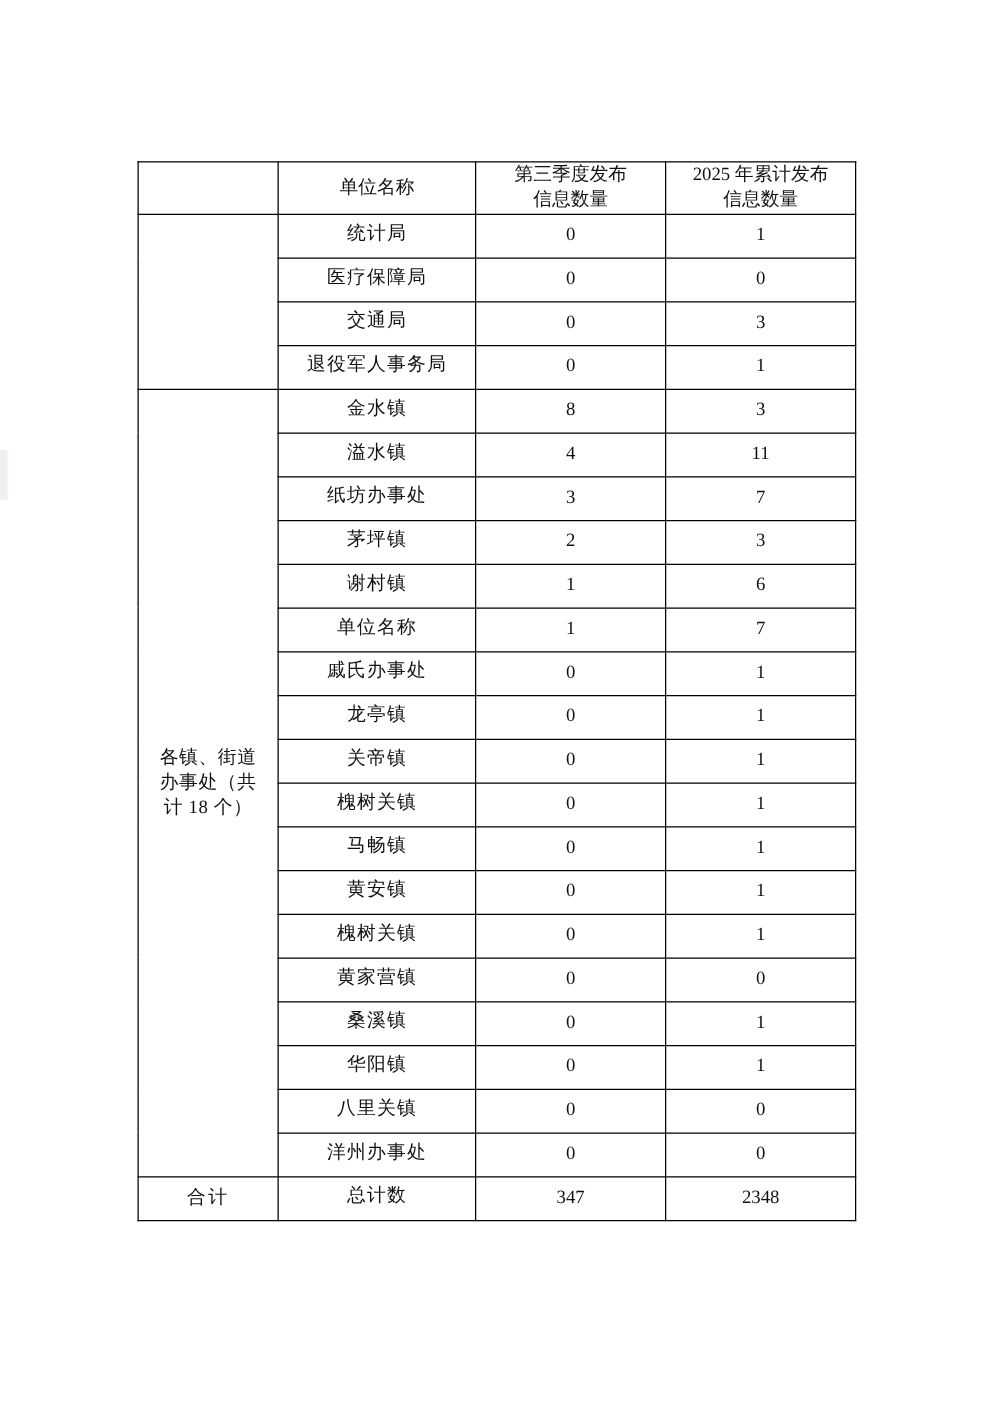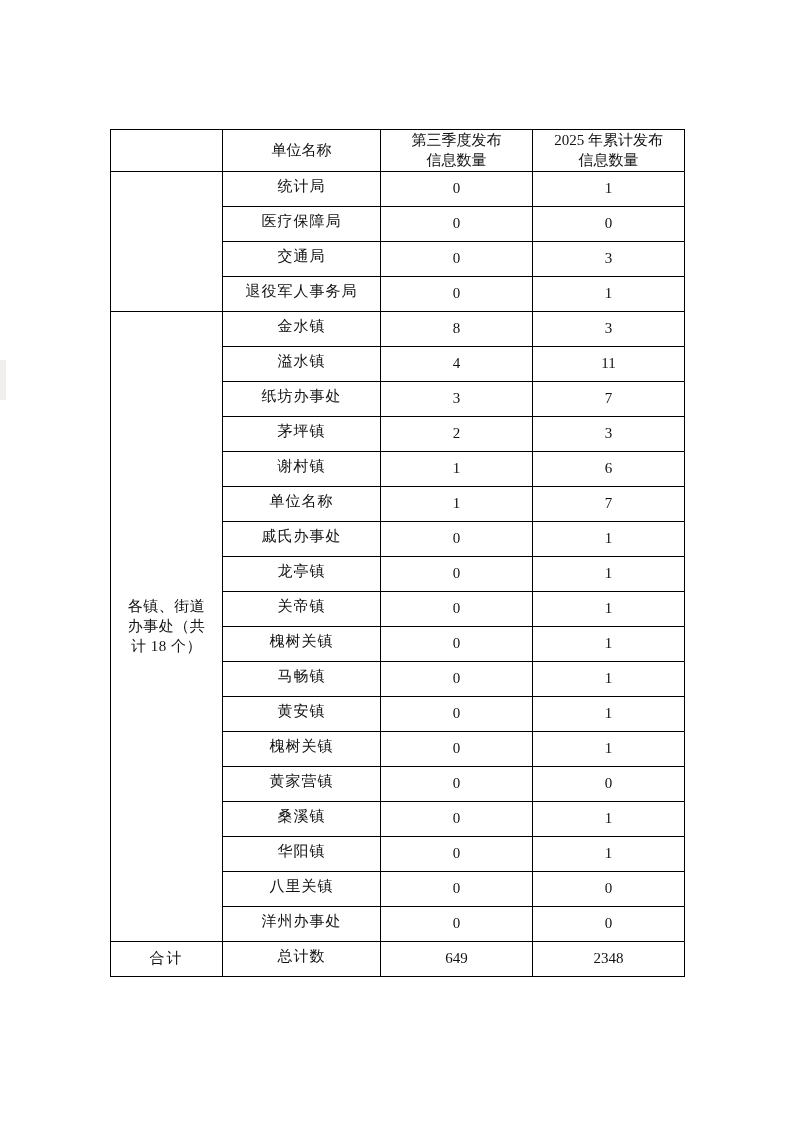--- a/index.html
+++ b/index.html
@@ -218,18 +218,18 @@
       </tr>
       <tr>
         <td class="name-cell">洋州办事处</td>
         <td class="num-cell">0</td>
         <td class="num-cell">0</td>
       </tr>
 
       <tr>
         <td class="total-label">合计</td>
         <td class="name-cell">总计数</td>
-        <td class="num-cell">649</td>
+        <td class="num-cell">347</td>
         <td class="num-cell">2348</td>
       </tr>
     </tbody>
   </table>
 </div>
 
 </body></html>

